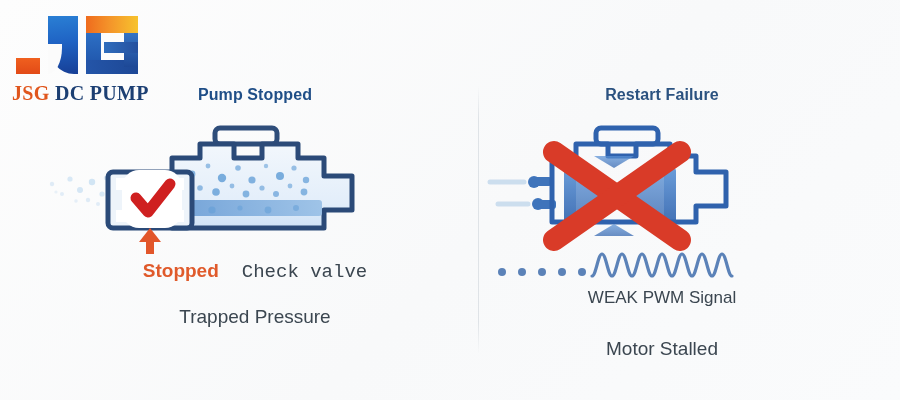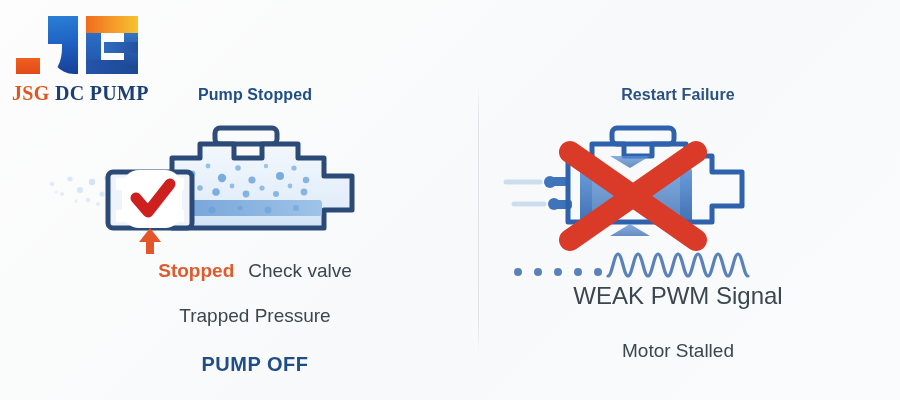--- a/index.html
+++ b/index.html
@@ -69,40 +69,40 @@
 
   
   #divider {
     position:absolute; left:478px; top:86px; width:1px; height:268px;
     background: linear-gradient(180deg, rgba(220,224,228,0) 0%, #dfe3e7 12%, #dfe3e7 88%, rgba(220,224,228,0) 100%);
   }
 
   
   .panel { position:absolute; top:86px; height:300px; }
   #panel-left  { left:40px;  width:430px; }
-  #panel-right { left:488px; width:380px; }
+  #panel-right { left:472px; width:380px; }
   .panel-heading {
     text-align:center; font-size:16px; font-weight:700; color:#1f4e87;
     letter-spacing:.1px;
   }
   #panel-right .panel-heading { color:#2b5280; }
 
   
   #left-art { position:relative; width:430px; height:130px; margin-top:18px; }
   #right-art { position:relative; width:380px; height:130px; margin-top:18px; }
 
   
   .caption-row { text-align:center; }
   #closed-row { margin-top:8px; font-size:19px; }
   #closed-row .closed-word { color:#e05a2b; font-weight:700; }
-  #closed-row .valve-word  { color:#3b4650; font-weight:400; padding-left:14px; }
+  #closed-row .valve-word  { color:#3b4650; font-weight:400; padding-left:23px;font-family:Liberation Mono, monospace; }
   #trapped-row { margin-top:23px; font-size:19px; color:#3b4650; }
   #pumpoff-row { margin-top:26px; font-size:20px; font-weight:700; color:#1f4e87; letter-spacing:.5px; }
 
-  #weak-row  { margin-top:0;  font-size:24px; color:#3b4650;text-align:center; }
+  #weak-row  { margin-top:6px;  font-size:17px; color:#3b4650;text-align:center; }
   #stall-row { margin-top:30px; font-size:19px; color:#3b4650; }
 
   svg { display:block; overflow:visible; }
 </style>
 </head>
 <body>
 
 <div id="stage">
 
   <div id="logo-block">
@@ -212,21 +212,20 @@
         </g>
       </svg>
     </div>
 
     <div class="caption-row" id="closed-row">
       <span class="closed-word">Stopped</span><span class="valve-word">Check valve</span>
     </div>
 
     <div class="caption-row" id="trapped-row">Trapped Pressure</div>
 
-    <div class="caption-row" id="pumpoff-row">PUMP OFF</div>
   </div>
 
   <div class="panel" id="panel-right">
 
     <div class="panel-heading">Restart Failure</div>
 
     <div id="right-art">
       <svg width="380" height="130" viewBox="0 0 380 130">
         <defs>
           <linearGradient id="motorFill" x1="0" y1="0" x2="0" y2="1">

